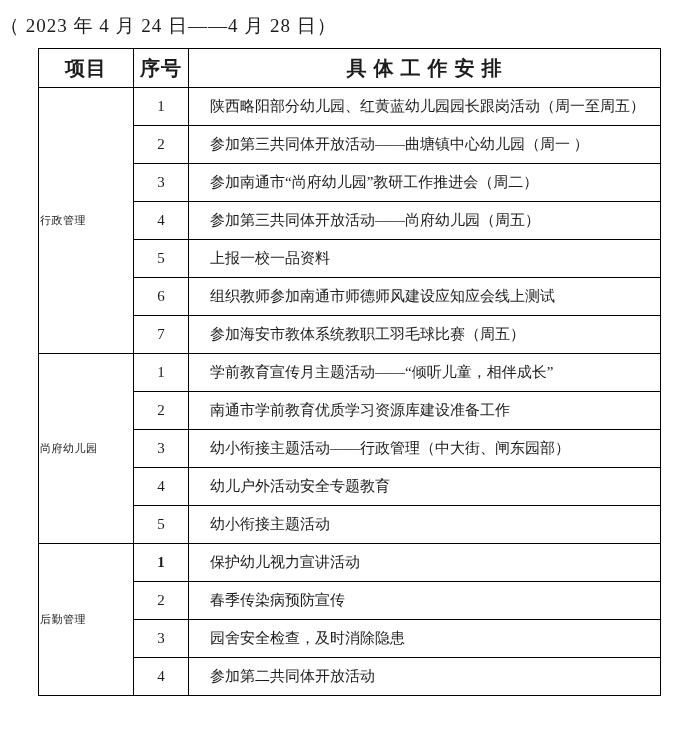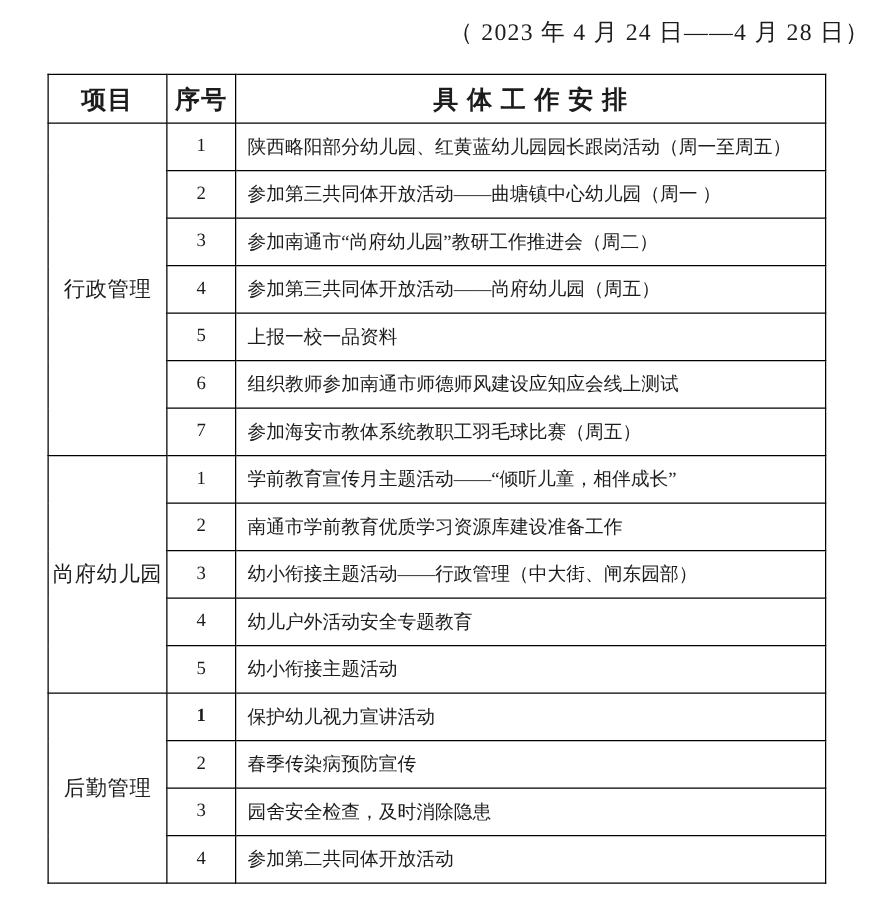--- a/index.html
+++ b/index.html
@@ -11,23 +11,23 @@
     font-family: "Liberation Serif", "DejaVu Serif", serif;
     color: #1c1c1c;
   }
   .page {
     position: relative;
     width: 696px;
     height: 732px;
     overflow: hidden;
   }
   .doc-title {
-    text-align: right;
+    text-align: left;
     margin-top: 13px;
-    margin-bottom: 20px;
+    margin-bottom: 9px;
     font-size: 19px;
     letter-spacing: 1px;
     font-weight: normal;
     white-space: nowrap;
   }
   table.schedule {
     border-collapse: collapse;
     table-layout: fixed;
     margin-left: 38px;
     width: 622px;
@@ -43,32 +43,31 @@
   col.c-task { width: 472px; }
   tr.hdr { height: 39px; }
   tr.row { height: 38px; }
   th {
     font-size: 20px;
     font-weight: bold;
     text-align: center;
     letter-spacing: 1px;
   }
   td.cat {
-    text-align: center;
-    font-size: 17px;
+    font-size: 11px;
     letter-spacing: 0.5px;
   }
   td.no {
     text-align: center;
     font-size: 15px;
   }
   td.no.bold { font-weight: bold; }
   td.task {
     text-align: left;
-    padding-left: 9px;
+    padding-left: 21px;
     font-size: 15px;
   }
 </style>
 </head>
 <body>
 
 <div class="page">
 
   <div class="doc-title">（ 2023 年 4 月 24 日——4 月 28 日）</div>
 

